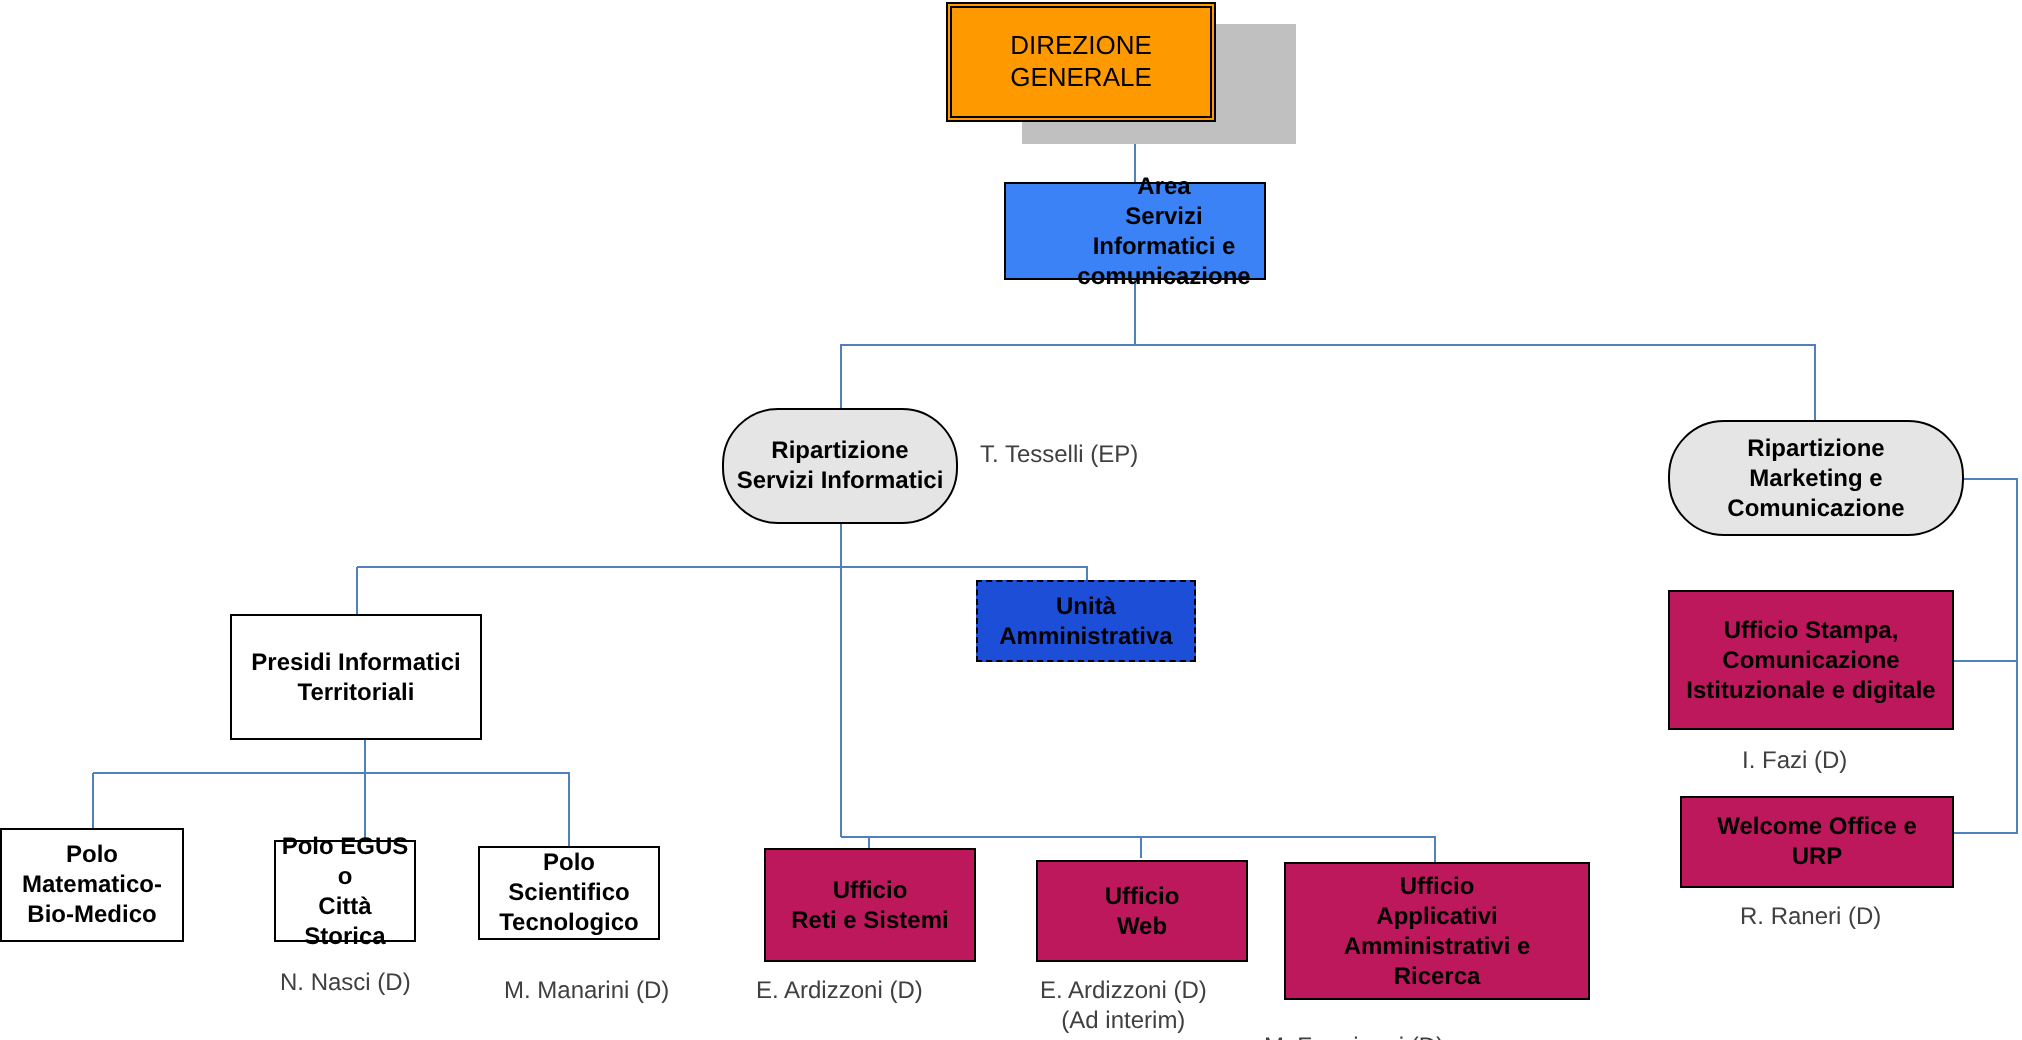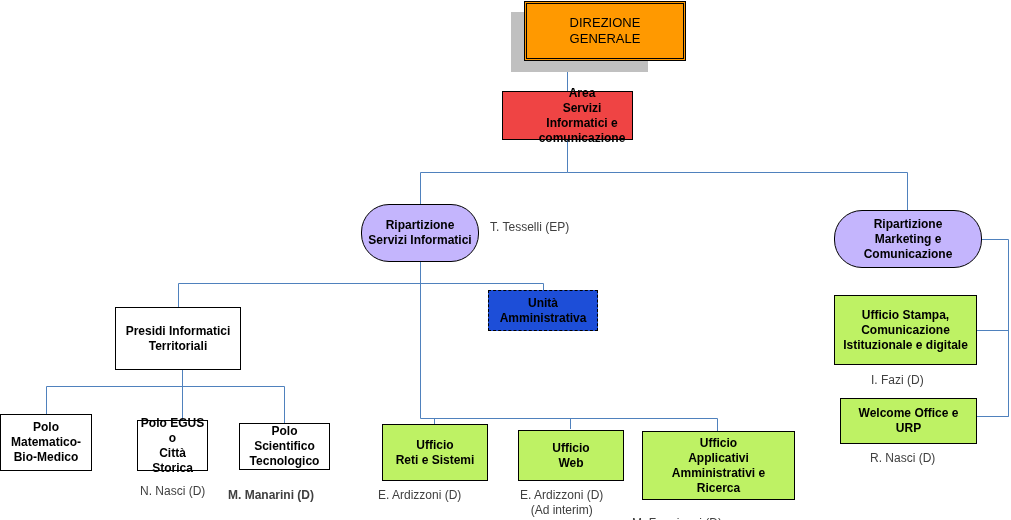--- a/index.html
+++ b/index.html
@@ -3,23 +3,23 @@
 <meta charset="utf-8">
 <style>
   html, body { margin:0; padding:0; background:#ffffff; }
   body { width:1011px; height:520px; position:relative; overflow:hidden;
          font-family:"Liberation Sans", sans-serif; }
   #connectors { position:absolute; left:0; top:0; width:1011px; height:520px; }
   .box { position:absolute; box-sizing:border-box; border:1px solid #000;
          display:flex; align-items:center; justify-content:center; text-align:center;
          font-weight:bold; font-size:12px; line-height:15px; color:#000; white-space:pre-line; }
   .orange-dbl { background:#ff9900; border:3px double #000; font-size:13px; font-weight:normal; line-height:16px; }
-  .amber { background:#ef4444;padding-left:29px; }
-  .yellow { background:#c4b5fd;border-radius:28px; }
-  .blue { background:#bef264; }
+  .amber { background:#3b82f6;padding-left:29px; }
+  .yellow { background:#e5e5e5;border-radius:28px; }
+  .blue { background:#be185d; }
   .white { background:#ffffff; }
   .dashed { background:#1d4ed8; border:1px dashed #000; }
   .shadow { position:absolute; background:#c0c0c0; }
   .label { position:absolute; font-size:12px; color:#404040; text-align:center; white-space:pre-line; line-height:15px; }
 </style>
 </head>
 <body>
 
 <svg id="connectors" xmlns="http://www.w3.org/2000/svg">
   <g fill="none" stroke="#4f81bd" stroke-width="1">
@@ -32,21 +32,21 @@
 
     <path d="M420.5 418.5 H717.5 V431 M434.5 418.5 V425 M570.5 418.5 V429"></path>
 
     <path d="M182.5 369 V420 M46.5 386.5 H284.5 V423 M46.5 386.5 V415"></path>
 
     <path d="M981 239.5 H1008.5 V416.5 H1001 M977 330.5 H1008.5 M977 416.5 H1008.5"></path>
   </g>
 </svg>
 
 <div class="shadow" style="left:511px;top:12px;width:137px;height:60px;"></div>
-<div class="box orange-dbl" style="left:524px;top:1px;width:162px;height:60px;">
+<div class="box orange-dbl" style="left:473px;top:1px;width:135px;height:60px;">
   <span>DIREZIONE
 GENERALE</span>
 </div>
 
 <div class="box amber" style="left:502px;top:91px;width:131px;height:49px;">
   <span>Area
 Servizi Informatici e
 comunicazione</span>
 </div>
 
@@ -80,21 +80,21 @@
 <div class="box white" style="left:137px;top:420px;width:71px;height:51px;">
   <span>Polo EGUS o
 Città Storica</span>
 </div>
 <div class="label" style="left:140px;top:484px;">N. Nasci (D)</div>
 <div class="box white" style="left:239px;top:423px;width:91px;height:47px;">
   <span>Polo
 Scientifico
 Tecnologico</span>
 </div>
-<div class="label" style="left:228px;top:488px;font-weight:bold;">M. Manarini (D)</div>
+<div class="label" style="left:252px;top:488px;">M. Manarini (D)</div>
 
 <div class="box blue" style="left:382px;top:424px;width:106px;height:57px;">
   <span>Ufficio
 Reti e Sistemi</span>
 </div>
 <div class="label" style="left:378px;top:488px;">E. Ardizzoni (D)</div>
 
 <div class="box blue" style="left:518px;top:430px;width:106px;height:51px;">
   <span>Ufficio
 Web</span>
@@ -114,13 +114,13 @@
   <span>Ufficio Stampa,
 Comunicazione
 Istituzionale e digitale</span>
 </div>
 <div class="label" style="left:871px;top:373px;">I. Fazi (D)</div>
 
 <div class="box blue" style="left:840px;top:398px;width:137px;height:46px;">
   <span>Welcome Office e
 URP</span>
 </div>
-<div class="label" style="left:870px;top:451px;">R. Nasci (D)</div>
+<div class="label" style="left:870px;top:451px;">R. Raneri (D)</div>
 
 </body></html>

